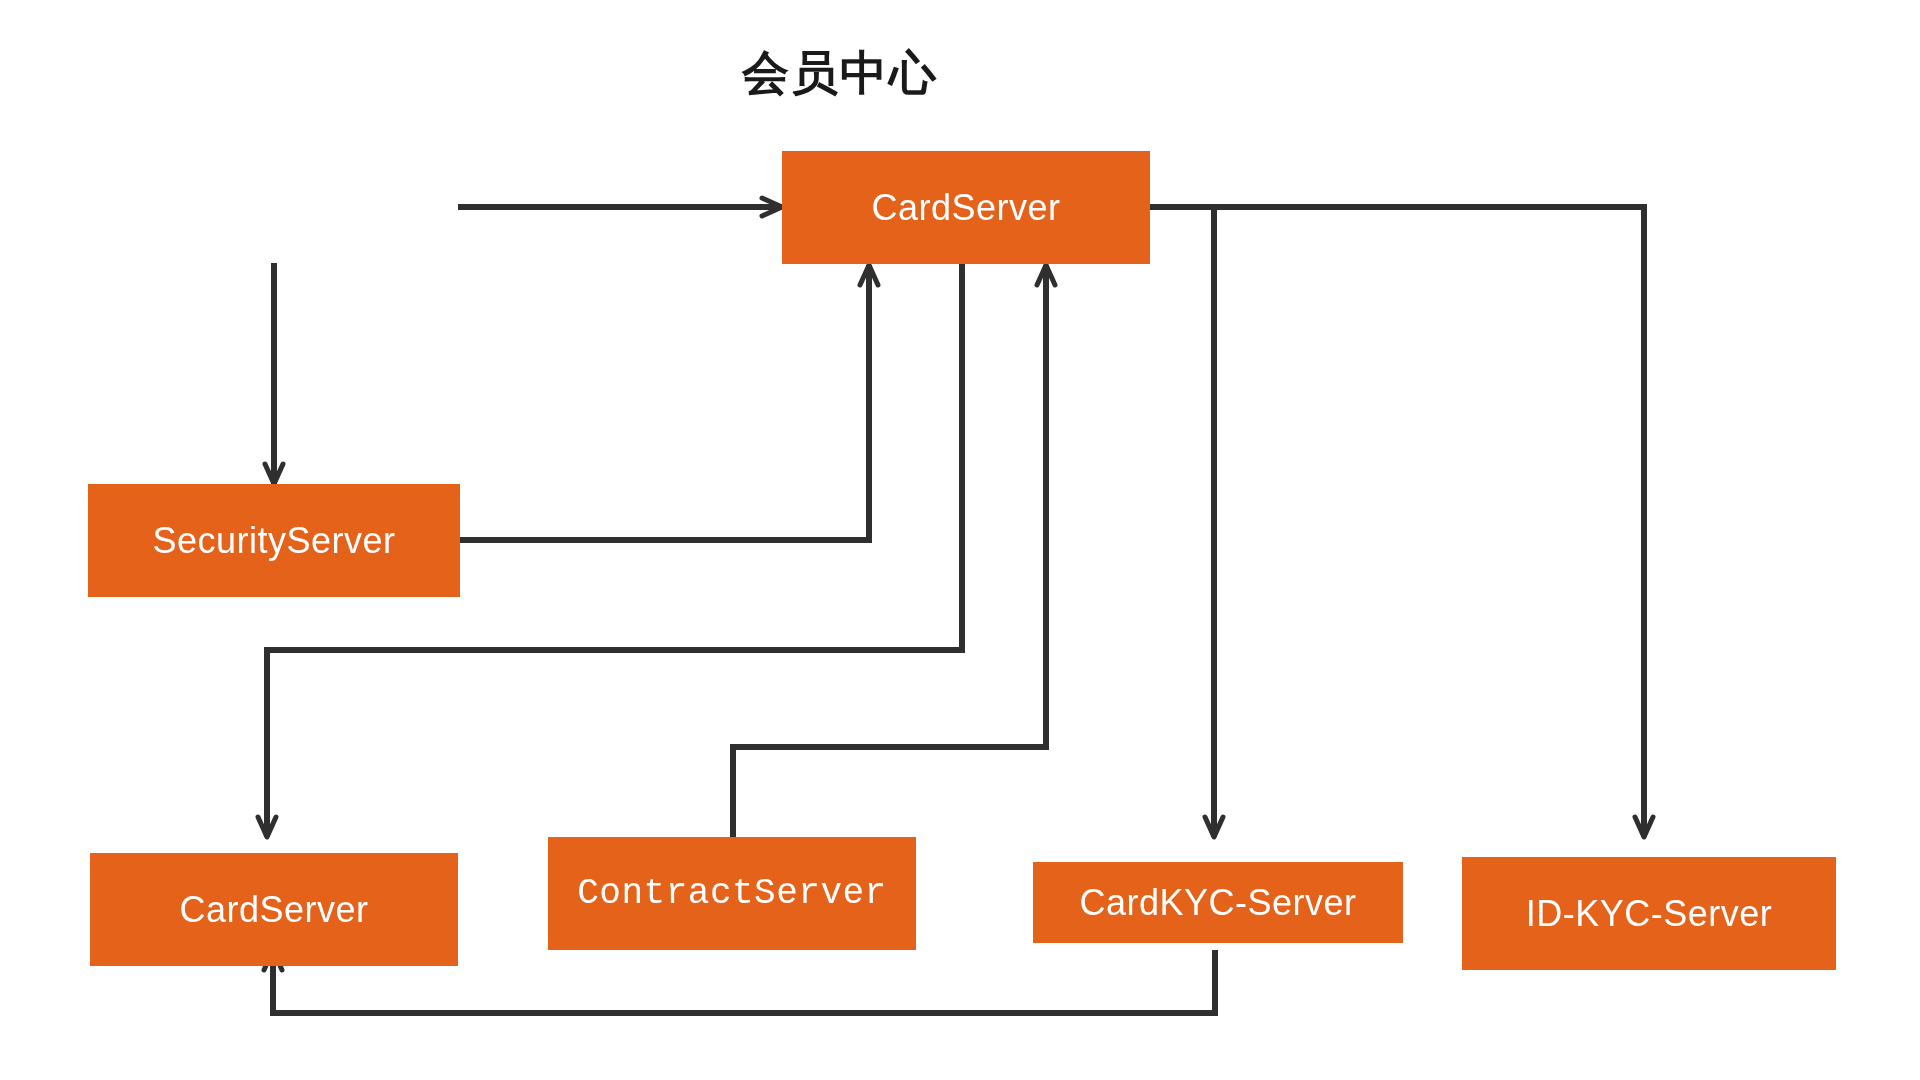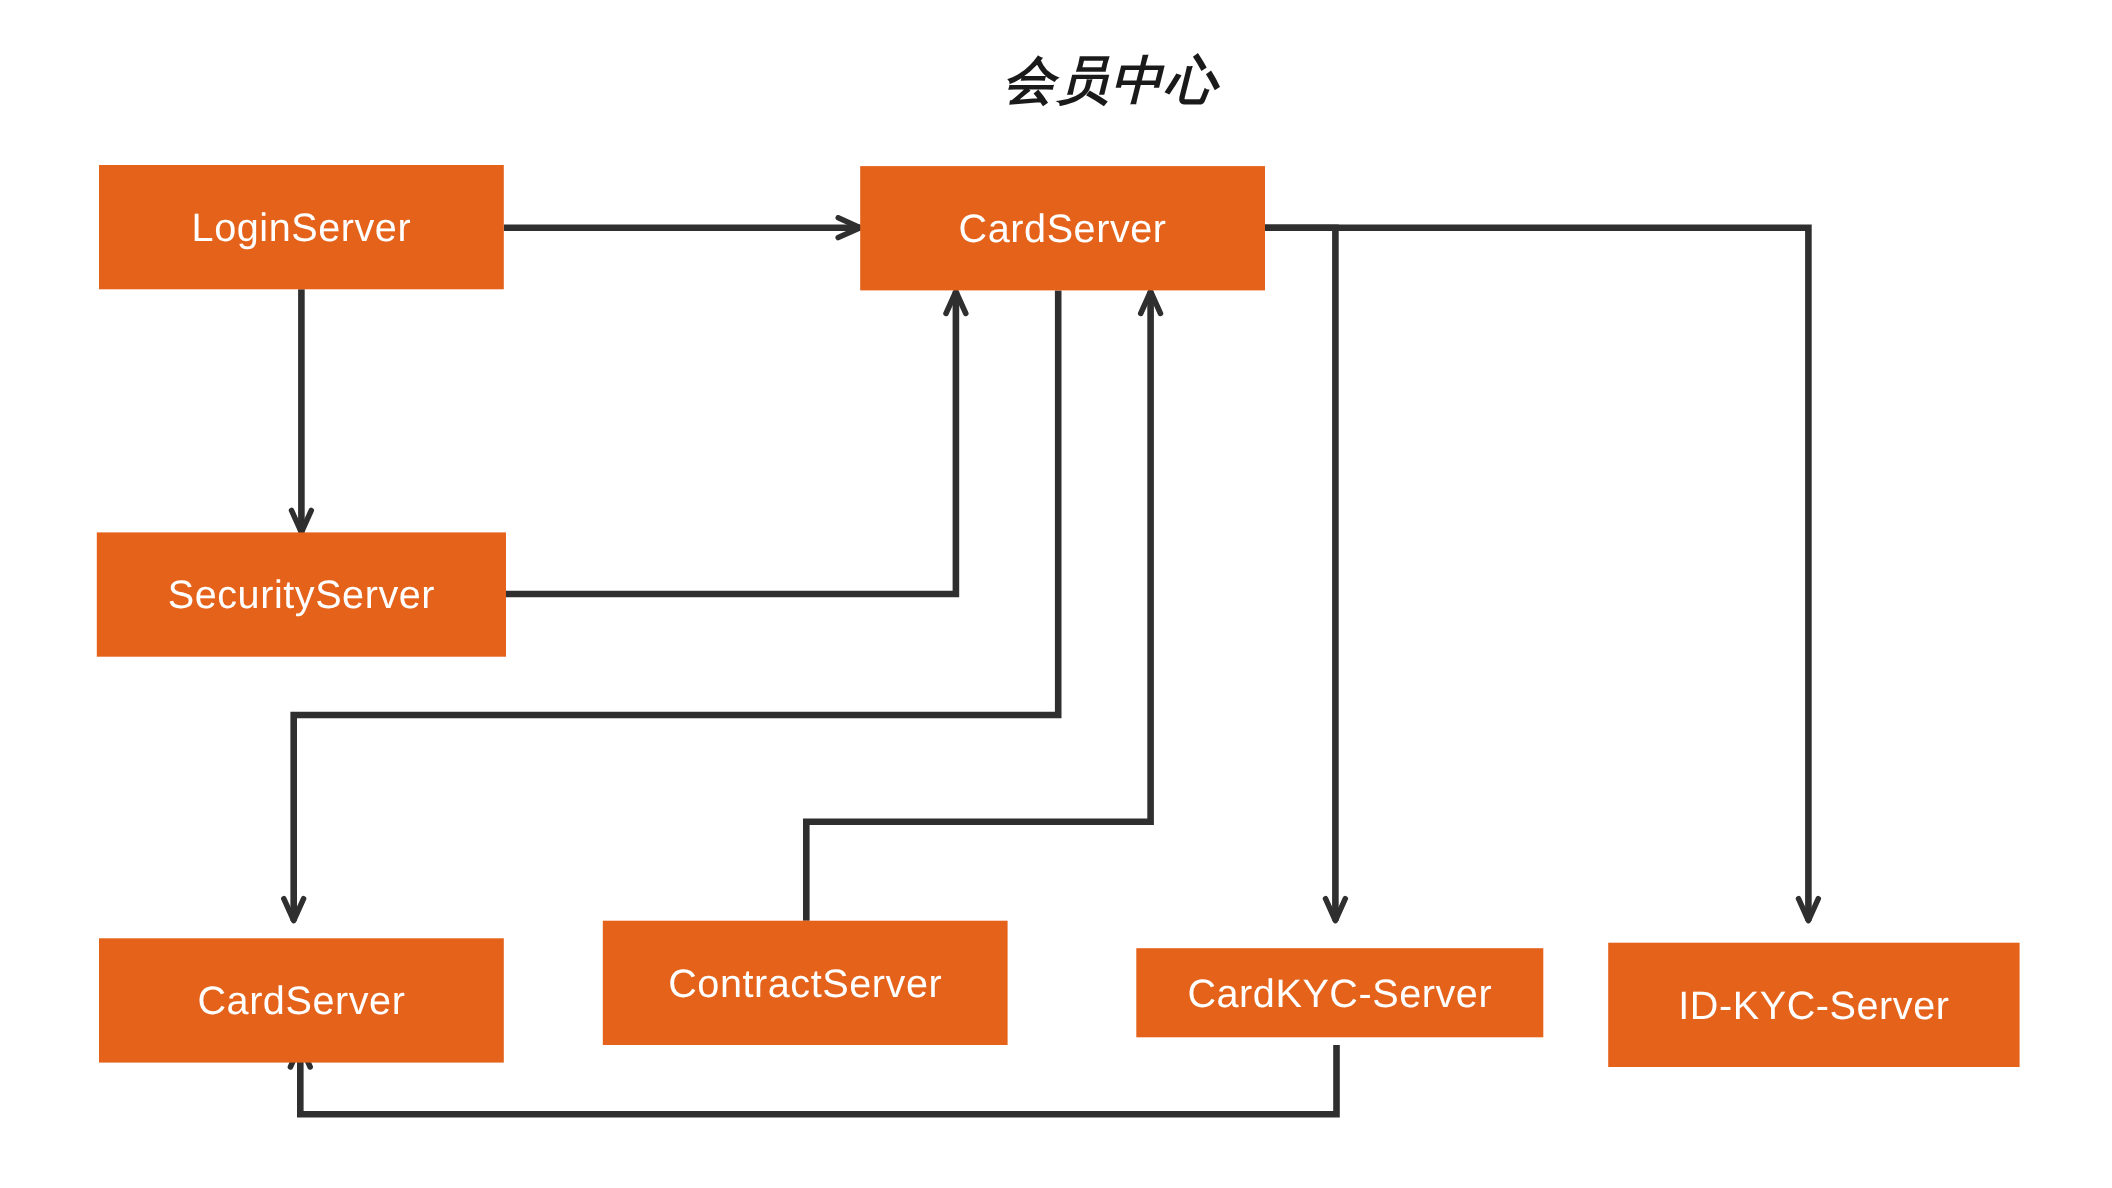--- a/index.html
+++ b/index.html
@@ -16,28 +16,27 @@
     font-family: "Liberation Sans", sans-serif;
     overflow: hidden;
   }
   .canvas {
     position: relative;
     width: 1920px; height: 1080px;
     background: var(--bg);
   }
   .diagram-title {
     position: absolute;
-    left: 708px; top: 42px;
+    left: 742px; top: 42px;
     width: 400px;
-    text-align: right;
+    text-align: left;
     font-size: 47px;
     font-weight: 700;
     letter-spacing: 2px;
     color: var(--title-color);
-    font-style: italic;
   }
   .edge-layer {
     position: absolute;
     left: 0; top: 0;
     width: 1920px; height: 1080px;
   }
   .edge {
     fill: none;
     stroke: var(--edge-color);
     stroke-width: 6;
@@ -77,20 +76,19 @@
   <polyline points="458,207 782,207" class="edge" marker-end="url(#arrow)"></polyline>
       <polyline points="274,263 274,484" class="edge" marker-end="url(#arrow)"></polyline>
       <polyline points="460,540 869,540 869,265" class="edge" marker-end="url(#arrow)"></polyline>
       <polyline points="962,264 962,650 267,650 267,837" class="edge" marker-end="url(#arrow)"></polyline>
       <polyline points="733,837 733,747 1046,747 1046,265" class="edge" marker-end="url(#arrow)"></polyline>
       <polyline points="1150,207 1214,207 1214,837" class="edge" marker-end="url(#arrow)"></polyline>
       <polyline points="1150,207 1644,207 1644,837" class="edge" marker-end="url(#arrow)"></polyline>
       <polyline points="1215,950 1215,1013 273,1013 273,950" class="edge" marker-end="url(#arrow)"></polyline>
     </svg>
   <div class="diagram-title">会员中心</div>
-<div class="node" style="left: 90px; top: 150px; width: 368px; height: 113px;">LoginServer</div>
     <div class="node" style="left: 782px; top: 151px; width: 368px; height: 113px;">CardServer</div>
     <div class="node" style="left: 88px; top: 484px; width: 372px; height: 113px;">SecurityServer</div>
     <div class="node" style="left: 90px; top: 837px; width: 368px; height: 113px; margin-top: 16px;">CardServer</div>
-    <div class="node" style="left: 548px; top: 837px; width: 368px; height: 113px;">ContractServer</div>
+    <div class="node" style="left: 548px; top: 837px; width: 368px; height: 113px; font-family: Liberation Mono, monospace;">ContractServer</div>
     <div class="node" style="left: 1033px; top: 837px; width: 370px; height: 81px; margin-top: 25px;">CardKYC-Server</div>
     <div class="node" style="left: 1462px; top: 837px; width: 374px; height: 113px; margin-top: 20px;">ID-KYC-Server</div>
   </div>
 
 </body></html>

